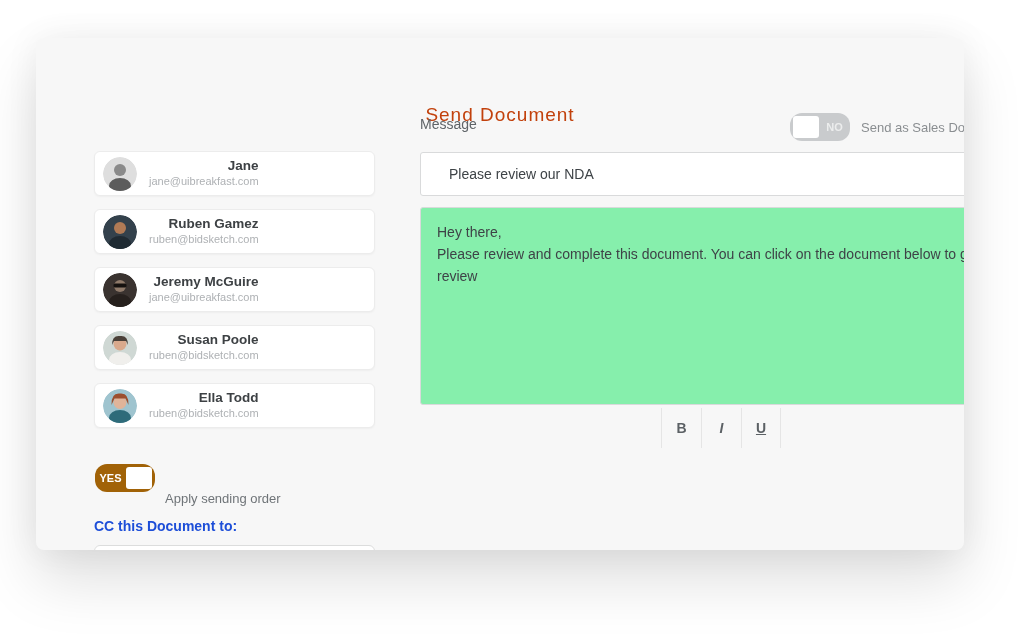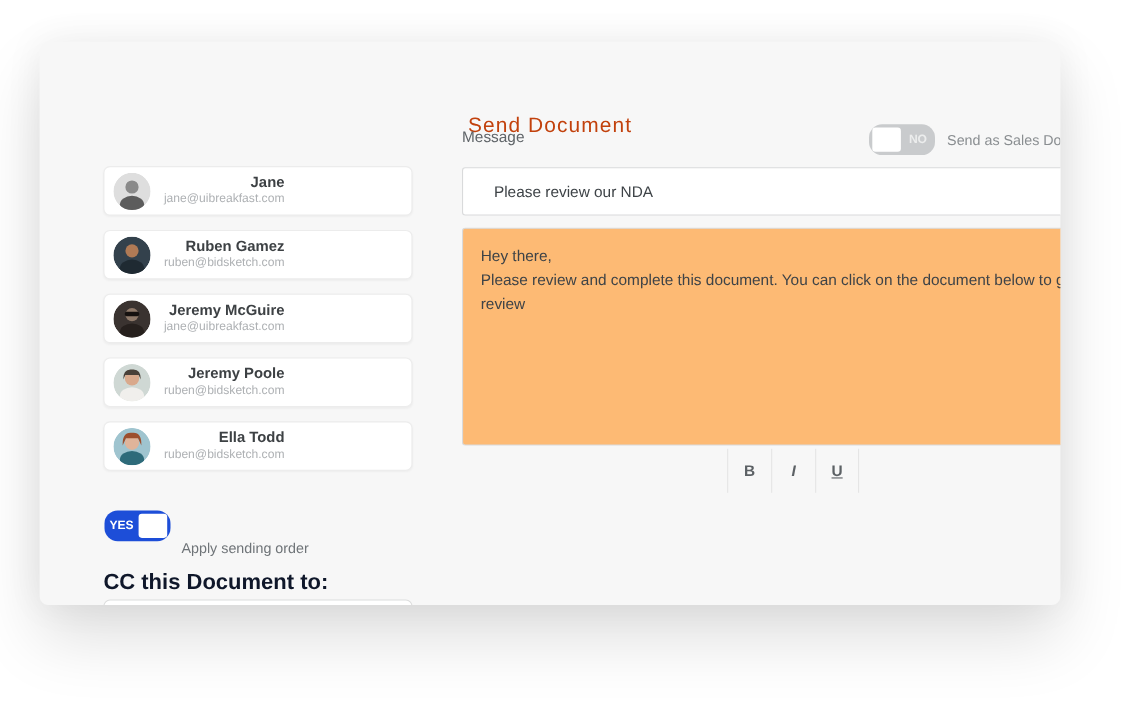--- a/index.html
+++ b/index.html
@@ -55,59 +55,59 @@
 
   
   .toggle {
     position: absolute; width: 60px; height: 28px;
     border-radius: 12px; display: flex; align-items: center;
     font-size: 11px; font-weight: bold; cursor: pointer;
   }
   .toggle .knob {
     width: 26px; height: 22px; background: #ffffff; border-radius: 3px;
   }
-  .toggle-yes { background: #1d4ed8; left: 59px; top: 426px; }
+  .toggle-yes { background: #a16207; left: 59px; top: 426px; }
   .toggle-yes .t-label { color: #ffffff; flex: 1; text-align: center; }
   .toggle-yes .knob { margin-right: 3px; }
   .toggle-no { background: #c9cbcd; left: 754px; top: 75px; }
   .toggle-no .t-label { color: #eceded; flex: 1; text-align: center; }
   .toggle-no .knob { margin-left: 3px; }
 
   .toggle-side-label {
     position: absolute; font-size: 13px; color: #6f7478;
   }
   .label-apply-order { left: 129px; top: 433px; margin-top: 20px; }
   .label-sales-doc {
     left: 825px; top: 82px; width: 103px;
     white-space: nowrap; overflow: hidden; color: #8a8e91;
   }
 
   .cc-heading {
     position: absolute; left: 58px; top: 480px;
-    font-size: 20px; color: #0f172a; font-weight: bold;
+    font-size: 14px; color: #1d4ed8; font-weight: bold;
   }
   .cc-input {
     position: absolute; left: 58px; top: 507px;
     width: 281px; height: 40px;
     background: #ffffff; border: 1px solid #dcdddd; border-radius: 6px;
     font-size: 13px; padding: 0 10px; color: #3e4347; outline: none;
   }
 
   
   .subject-input {
     position: absolute; left: 384px; top: 114px;
     width: 600px; height: 44px;
     background: #ffffff; border: 1px solid #d9dadb; border-radius: 3px;
     font-size: 14px; color: #3e4347; padding: 0 28px; outline: none;
     font-family: "Liberation Sans", "DejaVu Sans", sans-serif;
   }
   .message-body {
     position: absolute; left: 384px; top: 169px;
     width: 600px; height: 198px;
-    background: #fdba74; border: 1px solid #d9dadb; border-radius: 3px;
+    background: #86efac; border: 1px solid #d9dadb; border-radius: 3px;
     font-size: 14px; color: #3e4347;
     padding: 13px 16px; line-height: 22px;
     cursor: text;
   }
 
   .format-bar {
     position: absolute; left: 625px; top: 370px;
     display: flex; height: 40px;
   }
   .fmt-btn {
@@ -176,21 +176,21 @@
     <div class="person-card" style="top:287px">
       <span class="avatar">
         <svg viewBox="0 0 34 34" width="34" height="34">
           <circle cx="17" cy="17" r="17" fill="#cfd8d4"></circle>
           <circle cx="17" cy="13" r="6.5" fill="#d9a98c"></circle>
           <path d="M9 14 Q9 4 17 5 Q25 4 25 14 L23 10 L11 10 Z" fill="#4a4038"></path>
           <ellipse cx="17" cy="29" rx="11" ry="8" fill="#f0efec"></ellipse>
         </svg>
       </span>
       <span class="p-texts">
-        <div class="p-name">Jeremy Poole</div>
+        <div class="p-name">Susan Poole</div>
         <div class="p-email">ruben@bidsketch.com</div>
       </span>
     </div>
 
     <div class="person-card" style="top:345px">
       <span class="avatar">
         <svg viewBox="0 0 34 34" width="34" height="34">
           <circle cx="17" cy="17" r="17" fill="#9fc4cf"></circle>
           <circle cx="17" cy="13.5" r="6.5" fill="#e0b49a"></circle>
           <path d="M8.5 16 Q8 3.5 17 4.5 Q26 3.5 25.5 16 L22.5 9.5 L11.5 9.5 Z" fill="#9c4f2e"></path>

